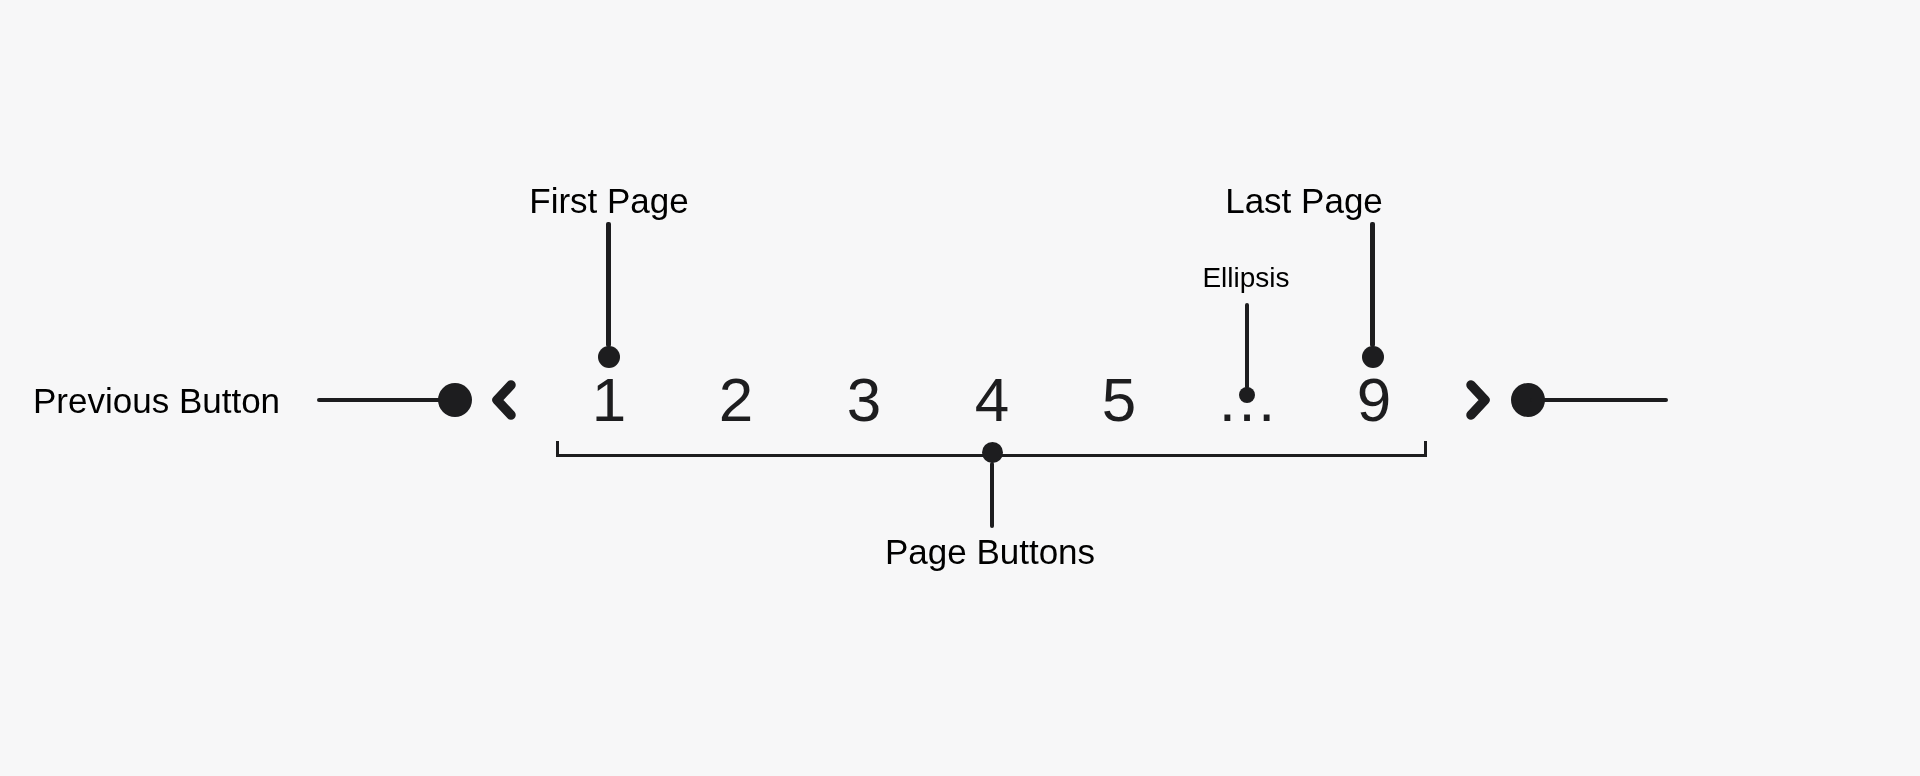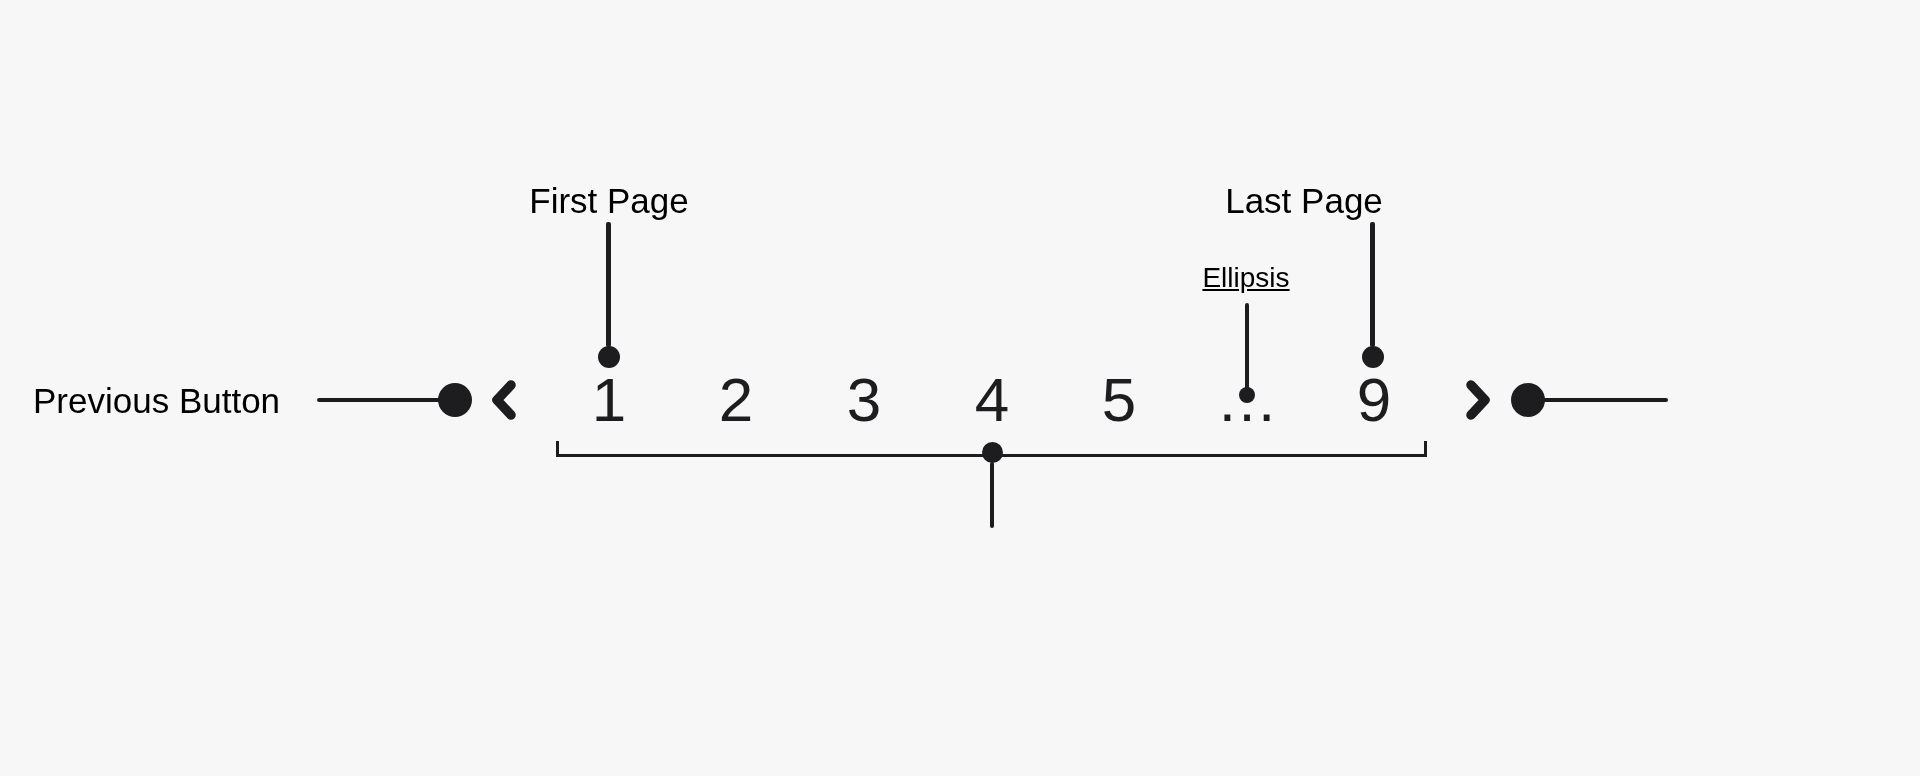--- a/index.html
+++ b/index.html
@@ -80,27 +80,28 @@
   <div class="abs page-item" style="left:1374px;">9</div>
 
   <div class="abs callout-label center-xy" style="left:609px;top:200px;">First Page</div>
   <div class="abs vline" style="left:606px;top:222px;width:5px;height:125px;"></div>
   <div class="abs dot" style="left:598px;top:346px;width:22px;height:22px;"></div>
 
   <div class="abs callout-label center-xy" style="left:1304px;top:200px;">Last Page</div>
   <div class="abs vline" style="left:1370px;top:222px;width:5px;height:125px;"></div>
   <div class="abs dot" style="left:1362px;top:346px;width:22px;height:22px;"></div>
 
-  <div class="abs callout-label small center-xy" style="left:1246px;top:278px;text-decoration:underline;">Ellipsis</div>
+  <div class="abs callout-label small center-xy" style="left:1246px;top:278px;">Ellipsis</div>
   <div class="abs vline" style="left:1245px;top:303px;width:4px;height:86px;"></div>
   <div class="abs dot" style="left:1239px;top:387px;width:16px;height:16px;"></div>
 
   <div class="abs bracket" style="left:556px;top:441px;width:871px;height:16px;"></div>
   <div class="abs dot" style="left:982px;top:442px;width:21px;height:21px;"></div>
   <div class="abs vline" style="left:990px;top:462px;width:4px;height:66px;"></div>
+  <div class="abs callout-label center-xy" style="left:990px;top:551px;">Page Buttons</div>
 
   <div class="abs" style="left:1464px;top:378px;width:30px;height:44px;">
     <svg class="chev" width="30" height="44" viewBox="0 0 30 44">
       <polyline points="7,7 21,22 7,37" fill="none" stroke="#1d1d1f" stroke-width="9.5" stroke-linecap="round" stroke-linejoin="round"></polyline>
     </svg>
   </div>
 
   <div class="abs dot" style="left:1511px;top:383px;width:34px;height:34px;"></div>
 
   <div class="abs hline" style="left:1530px;top:398px;width:138px;"></div>

